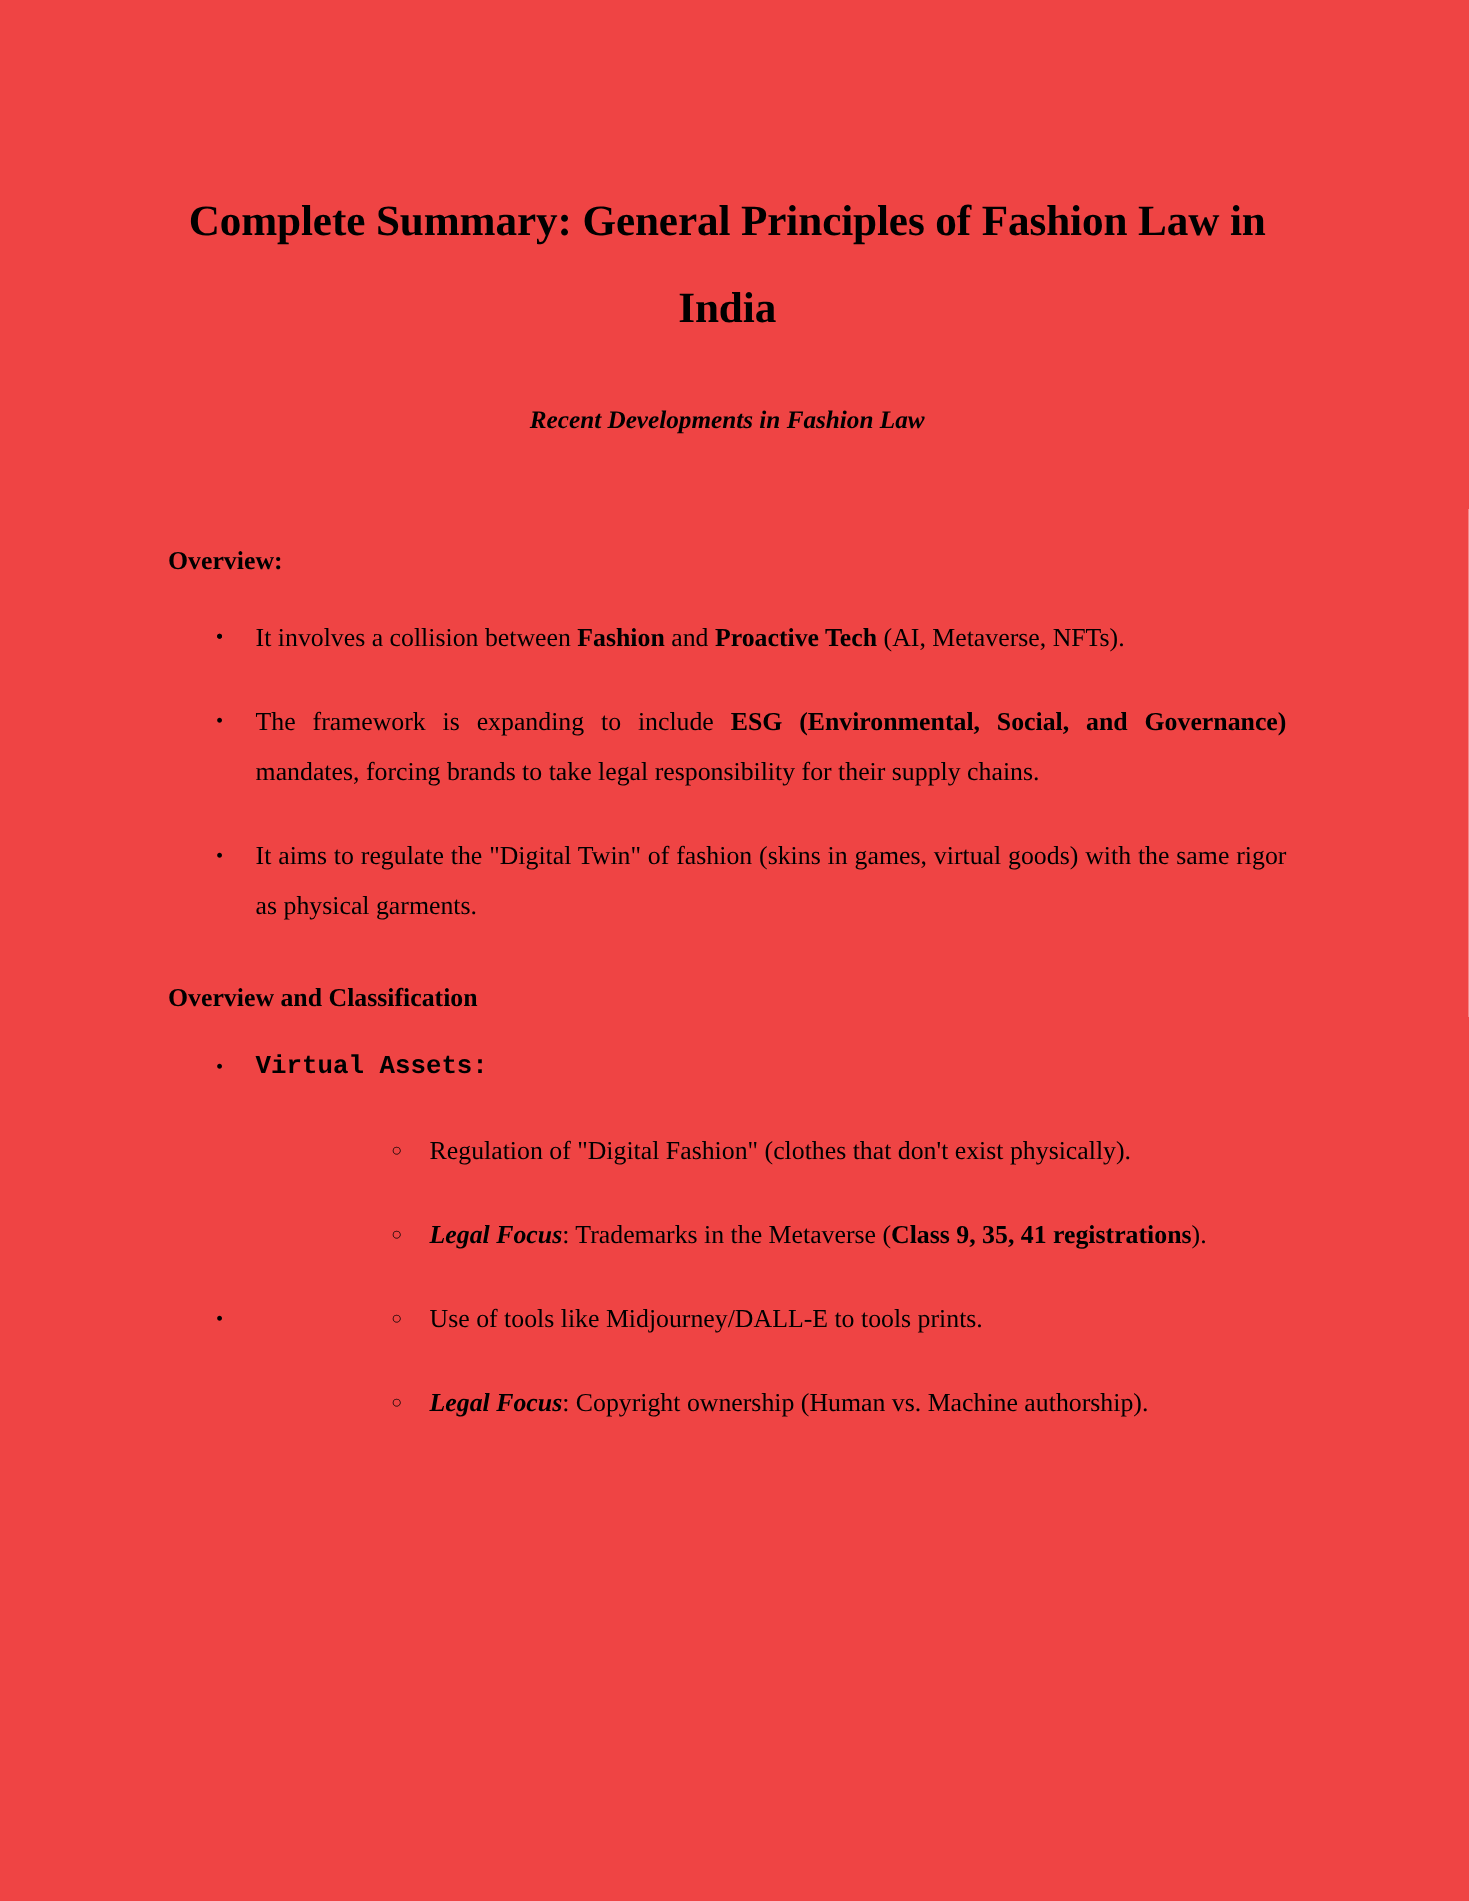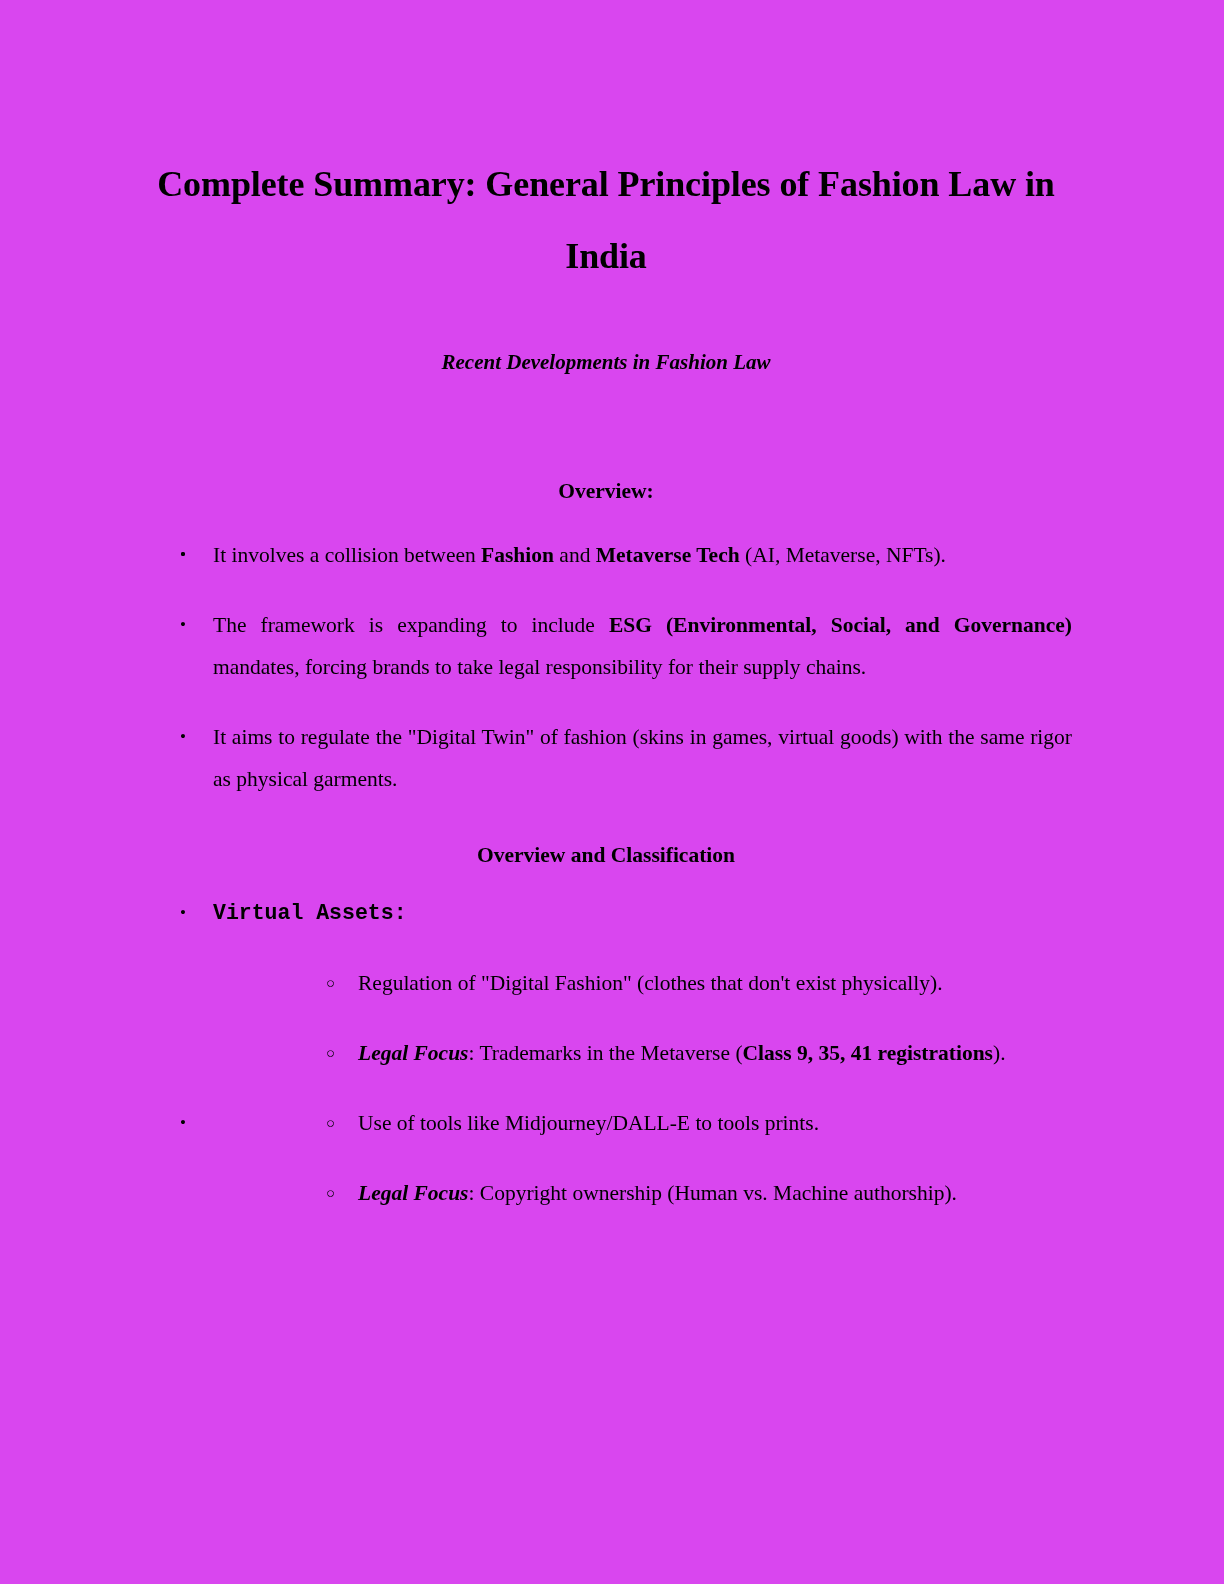--- a/index.html
+++ b/index.html
@@ -13,21 +13,21 @@
     height: 1584px;
     font-family: "Liberation Serif", "DejaVu Serif", serif;
     color: #000000;
     -webkit-font-smoothing: antialiased;
   }
 
   .page {
     position: relative;
     width: 1224px;
     height: 1584px;
-    background: #d946ef;
+    background: #ef4444;
     box-sizing: border-box;
     padding: 0;
     overflow: hidden;
   }
 
   .content {
     position: absolute;
     left: 140px;
     top: 0;
     width: 932px; 
@@ -38,36 +38,36 @@
     margin: 0;
     padding-top: 148px;
     font-size: 36px;
     font-weight: bold;
     line-height: 72px;
     text-align: center;
     letter-spacing: -0.1px;
   }
 
   .doc-subtitle {
-    margin: 12px;
+    margin: 0;
     padding-top: 44px;
     font-size: 21px;
     font-weight: bold;
     font-style: italic;
     line-height: 28px;
     text-align: center;
   }
 
   
   .section-heading {
     margin: 0;
     font-size: 21.5px;
     font-weight: bold;
     line-height: 30px;
-    text-align: center;
+    text-align: left;
   }
 
   .h-overview   { padding-top: 88px; }
   .h-overview-class { padding-top: 40px; }
   .h-digital    { padding-top: 32px; }
 
   
   ul.lvl1 {
     list-style: none;
     margin: 0;
@@ -142,21 +142,21 @@
   <div class="content">
 
     <h1 class="doc-title">Complete Summary: General Principles of Fashion Law in India</h1>
 
     <div class="doc-subtitle">Recent Developments in Fashion Law</div>
 
     <div class="section-heading h-overview">Overview:</div>
 
     <ul class="lvl1" id="overview-list">
         <li><span class="marker">•</span></li>
-        <li><span class="marker">•</span><span><span>It involves a collision between </span><span class="b">Fashion</span><span> and </span><span class="b">Metaverse Tech</span><span> (AI, Metaverse, NFTs).</span></span></li>
+        <li><span class="marker">•</span><span><span>It involves a collision between </span><span class="b">Fashion</span><span> and </span><span class="b">Proactive Tech</span><span> (AI, Metaverse, NFTs).</span></span></li>
         <li><span class="marker">•</span><span><span>The framework is expanding to include </span><span class="b">ESG (Environmental, Social, and Governance)</span><span> mandates, forcing brands to take legal responsibility for their supply chains.</span></span></li>
         <li><span class="marker">•</span><span><span>It aims to regulate the "Digital Twin" of fashion (skins in games, virtual goods) with the same rigor as physical garments.</span></span></li>
       </ul>
 
     <div class="section-heading h-overview-class">Overview and Classification</div>
 
 
     <ul class="lvl1" id="classification-list">
         <li class="tight no-justify">
           <span class="marker">•</span>

